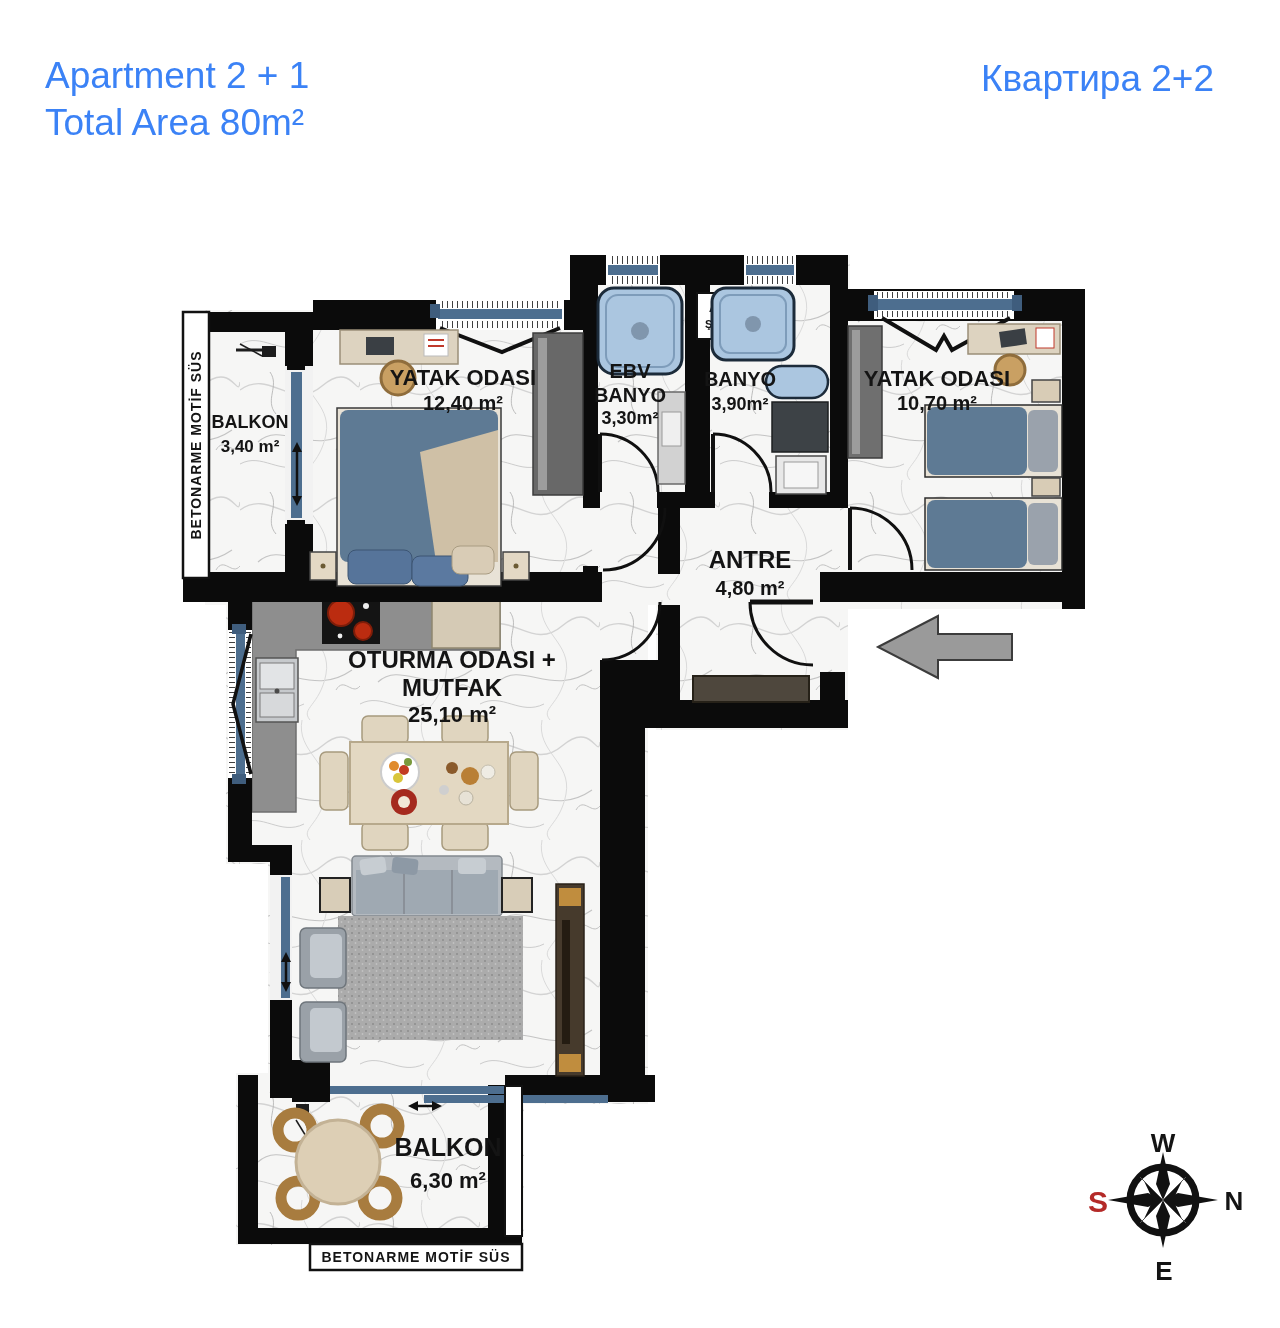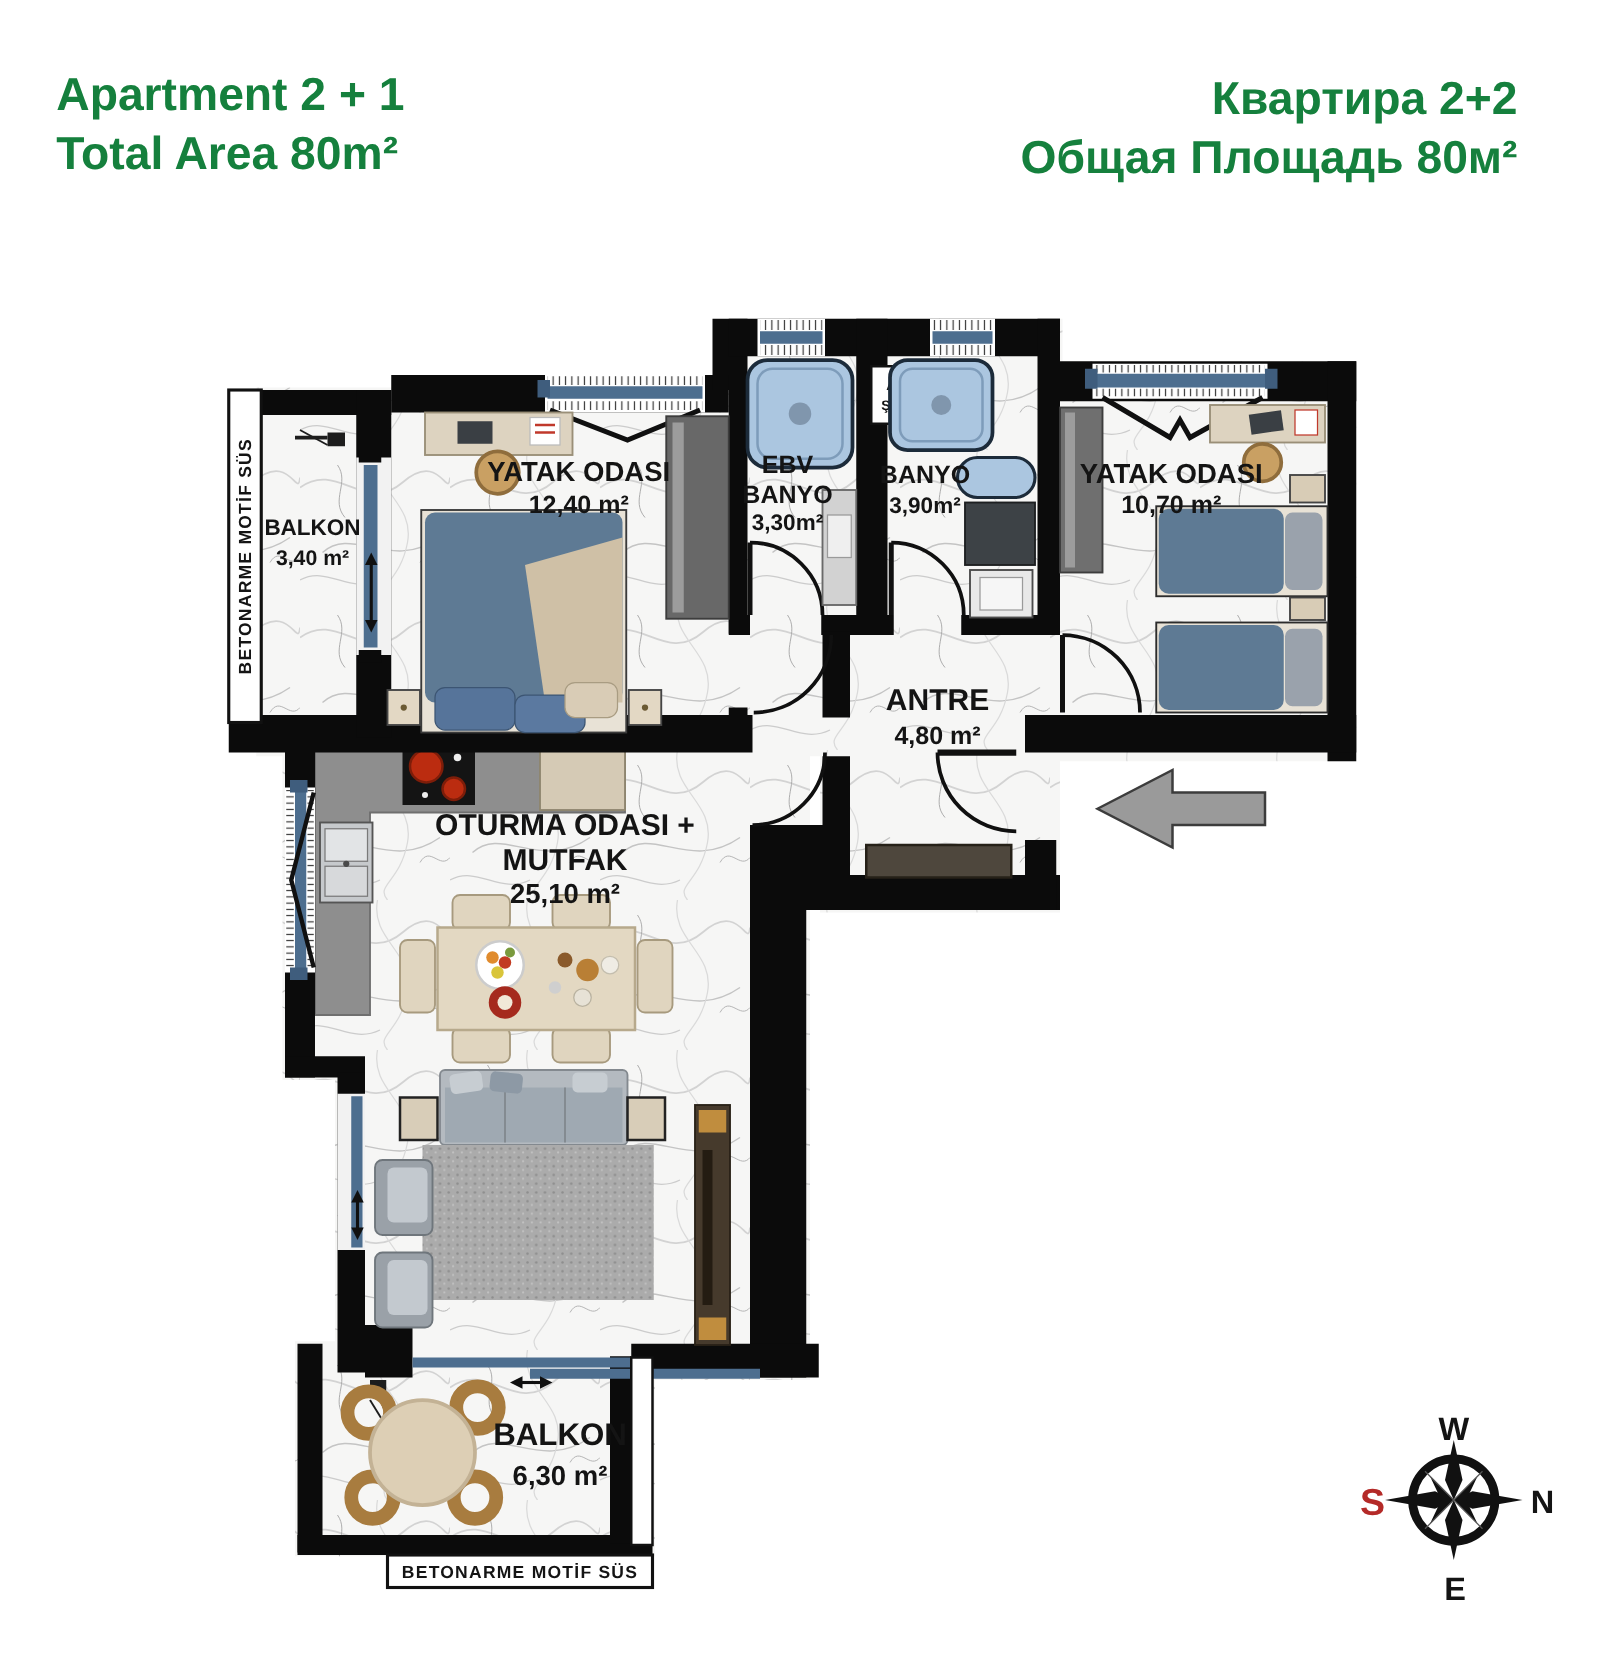--- a/index.html
+++ b/index.html
@@ -1,17 +1,17 @@
 <!DOCTYPE html>
 <html><head>
 <meta charset="utf-8">
 <style>
   html,body{margin:0;padding:0;background:#ffffff;}
   body{width:1280px;height:1328px;position:relative;font-family:"Liberation Sans",sans-serif;}
-  .title{position:absolute;font-weight:bold;color:#15803d;line-height:1.28;}
+  .title{position:absolute;font-weight:normal;color:#3b82f6;line-height:1.28;}
   .title-en{left:45px;top:52px;font-size:37px;text-align:left;}
   .title-ru{right:66px;top:55px;font-size:37px;text-align:right;}
   svg{position:absolute;left:0;top:0;}
   text{fill:#141414;font-family:"Liberation Sans",sans-serif;}
   .room-name{font-size:22px;font-weight:600;}
   .room-area{font-size:20px;font-weight:600;}
   .small-name{font-size:18px;font-weight:600;}
   .small-area{font-size:17px;font-weight:600;}
   .bath-name{font-size:20px;font-weight:600;}
   .bath-area{font-size:18px;font-weight:600;}
@@ -26,21 +26,20 @@
 </style>
 </head>
 <body>
 
 <div class="title title-en">
   <div>Apartment 2 + 1</div>
   <div>Total Area 80m²</div>
 </div>
 <div class="title title-ru">
   <div>Квартира 2+2</div>
-  <div>Общая Площадь 80м²</div>
 </div>
 
 <svg width="1280" height="1328" viewBox="0 0 1280 1328">
   <defs>
     <pattern id="marble" patternUnits="userSpaceOnUse" width="120" height="120">
       <rect width="120" height="120" fill="#f6f6f5"></rect>
       <path d="M0,30 C30,8 52,52 82,26 S118,40 120,22" stroke="#d3d3d3" stroke-width="1.4" fill="none"></path>
       <path d="M18,82 C42,60 72,98 112,70" stroke="#c4c4c4" stroke-width="1.1" fill="none"></path>
       <path d="M62,0 C56,32 92,42 86,74 S60,108 70,120" stroke="#dadada" stroke-width="1" fill="none"></path>
       <path d="M0,104 C22,92 40,116 64,104" stroke="#cccccc" stroke-width="1" fill="none"></path>

